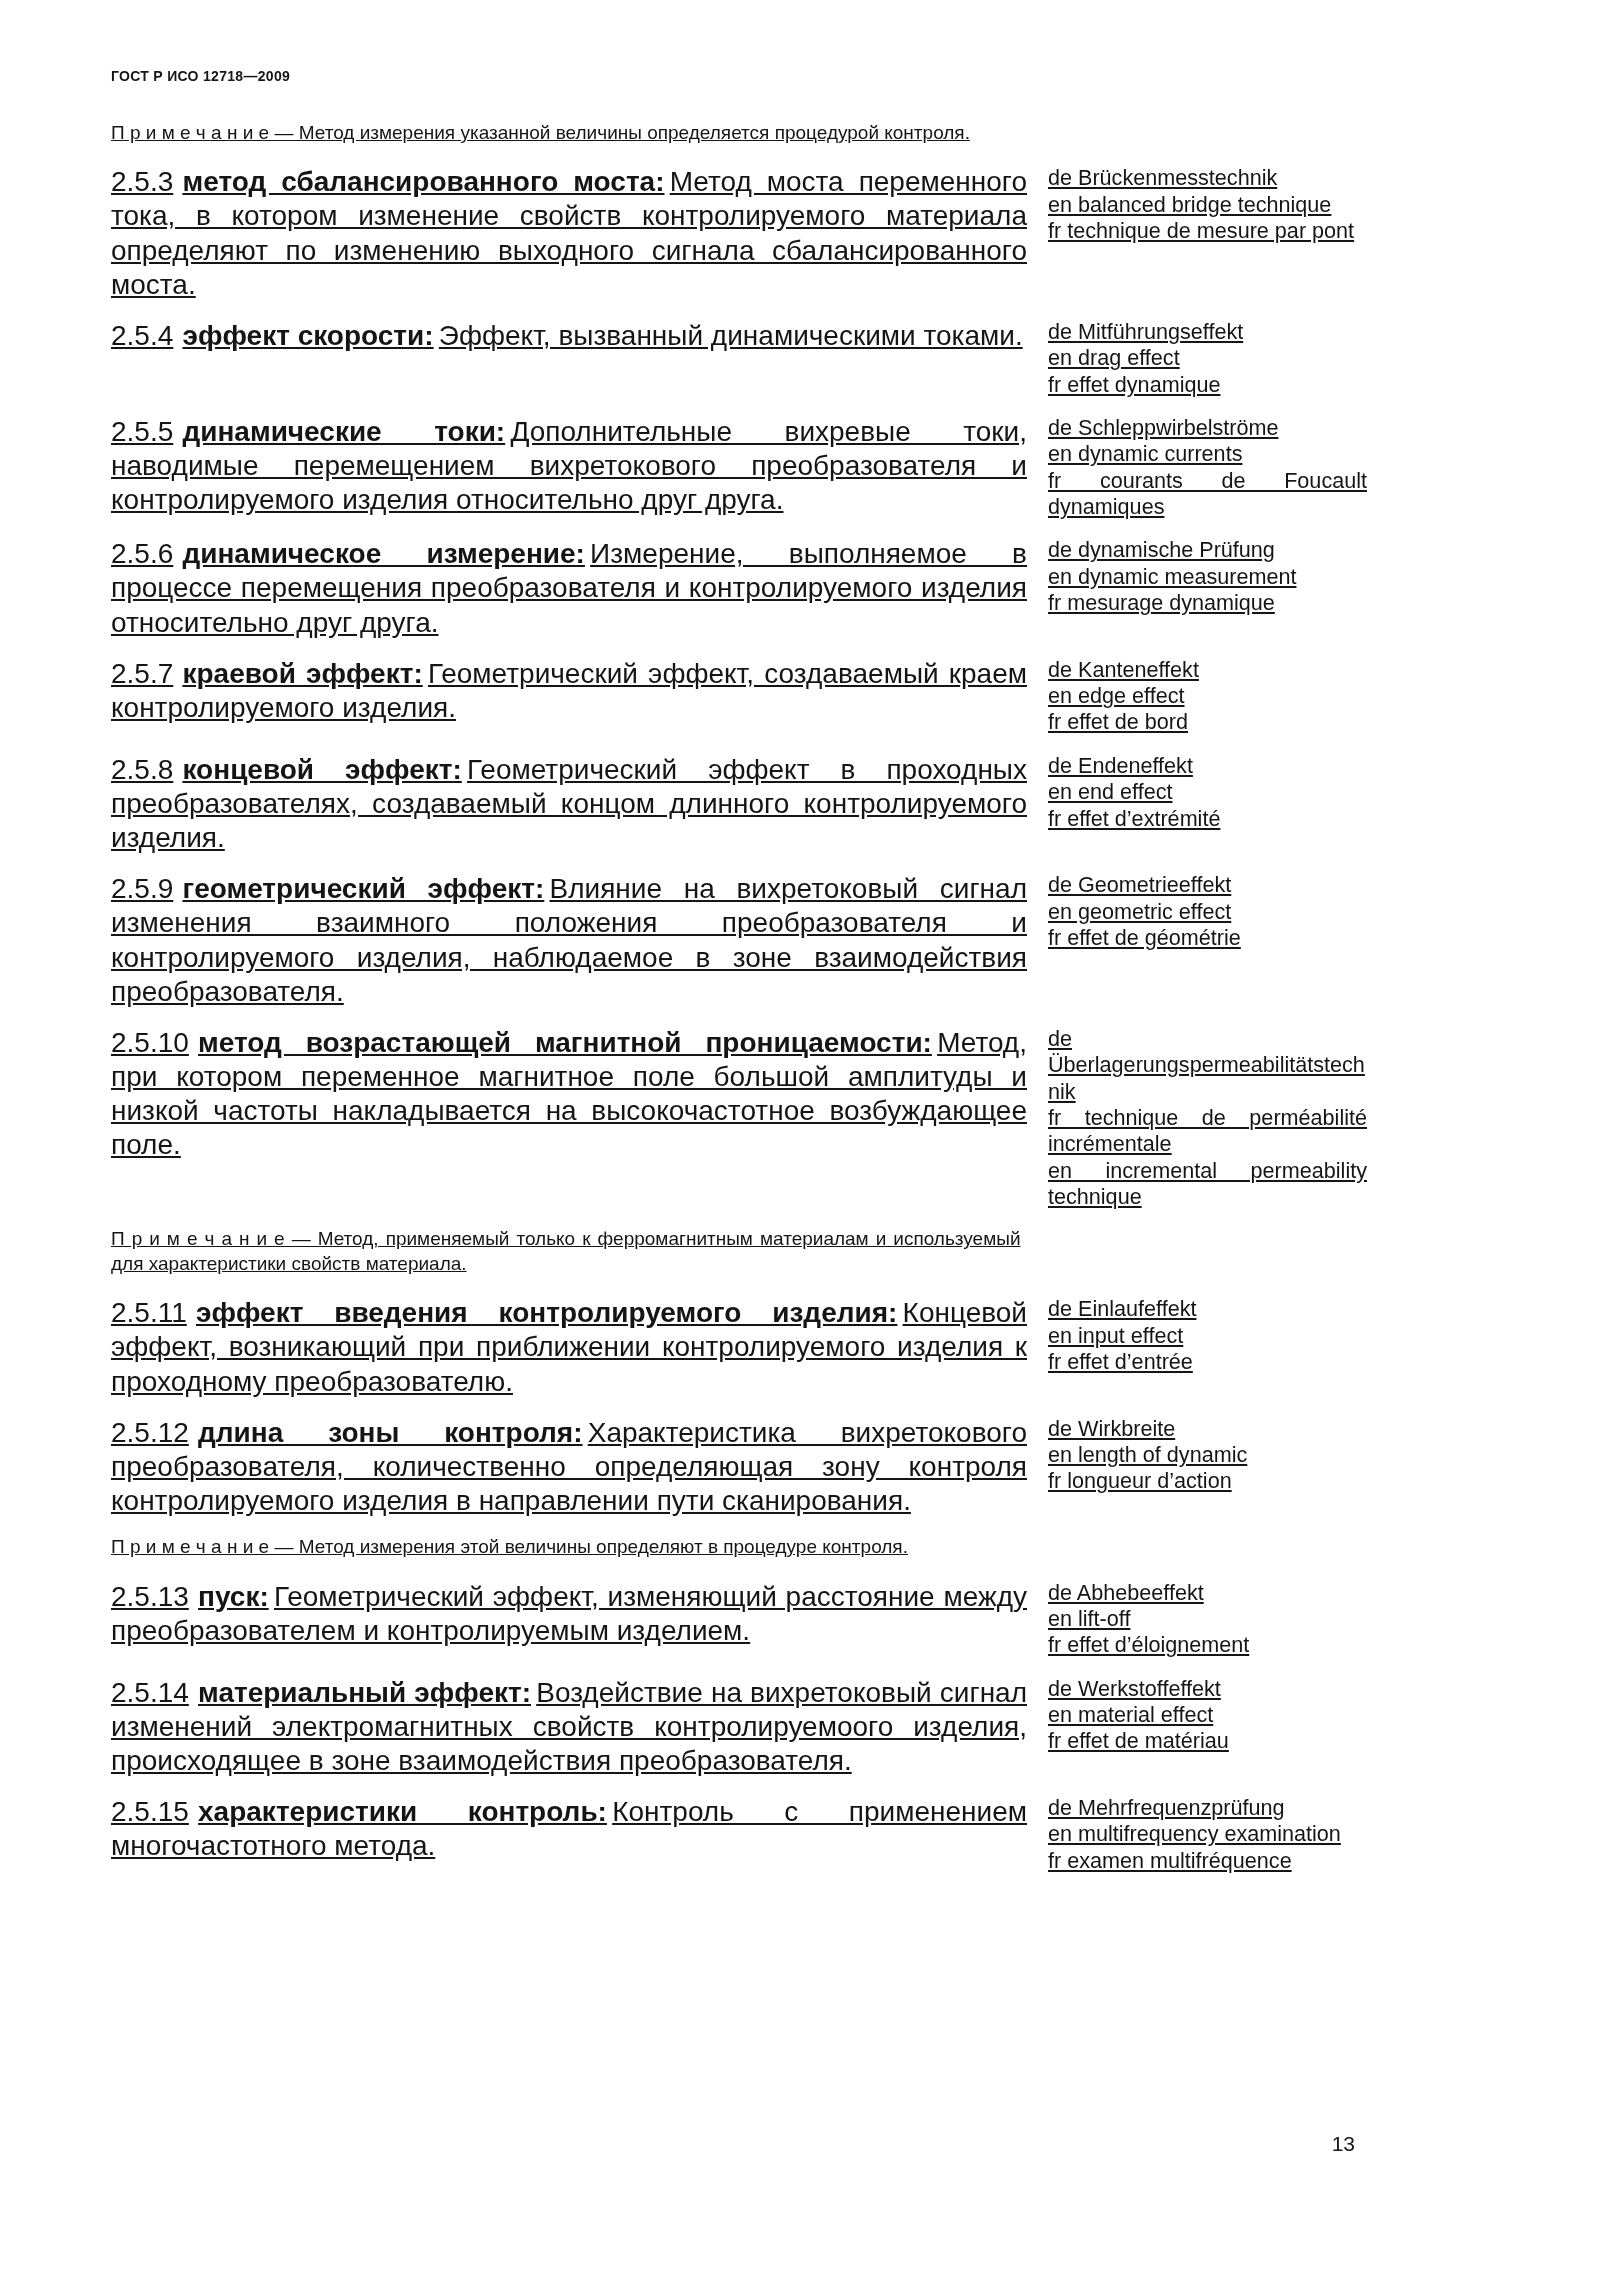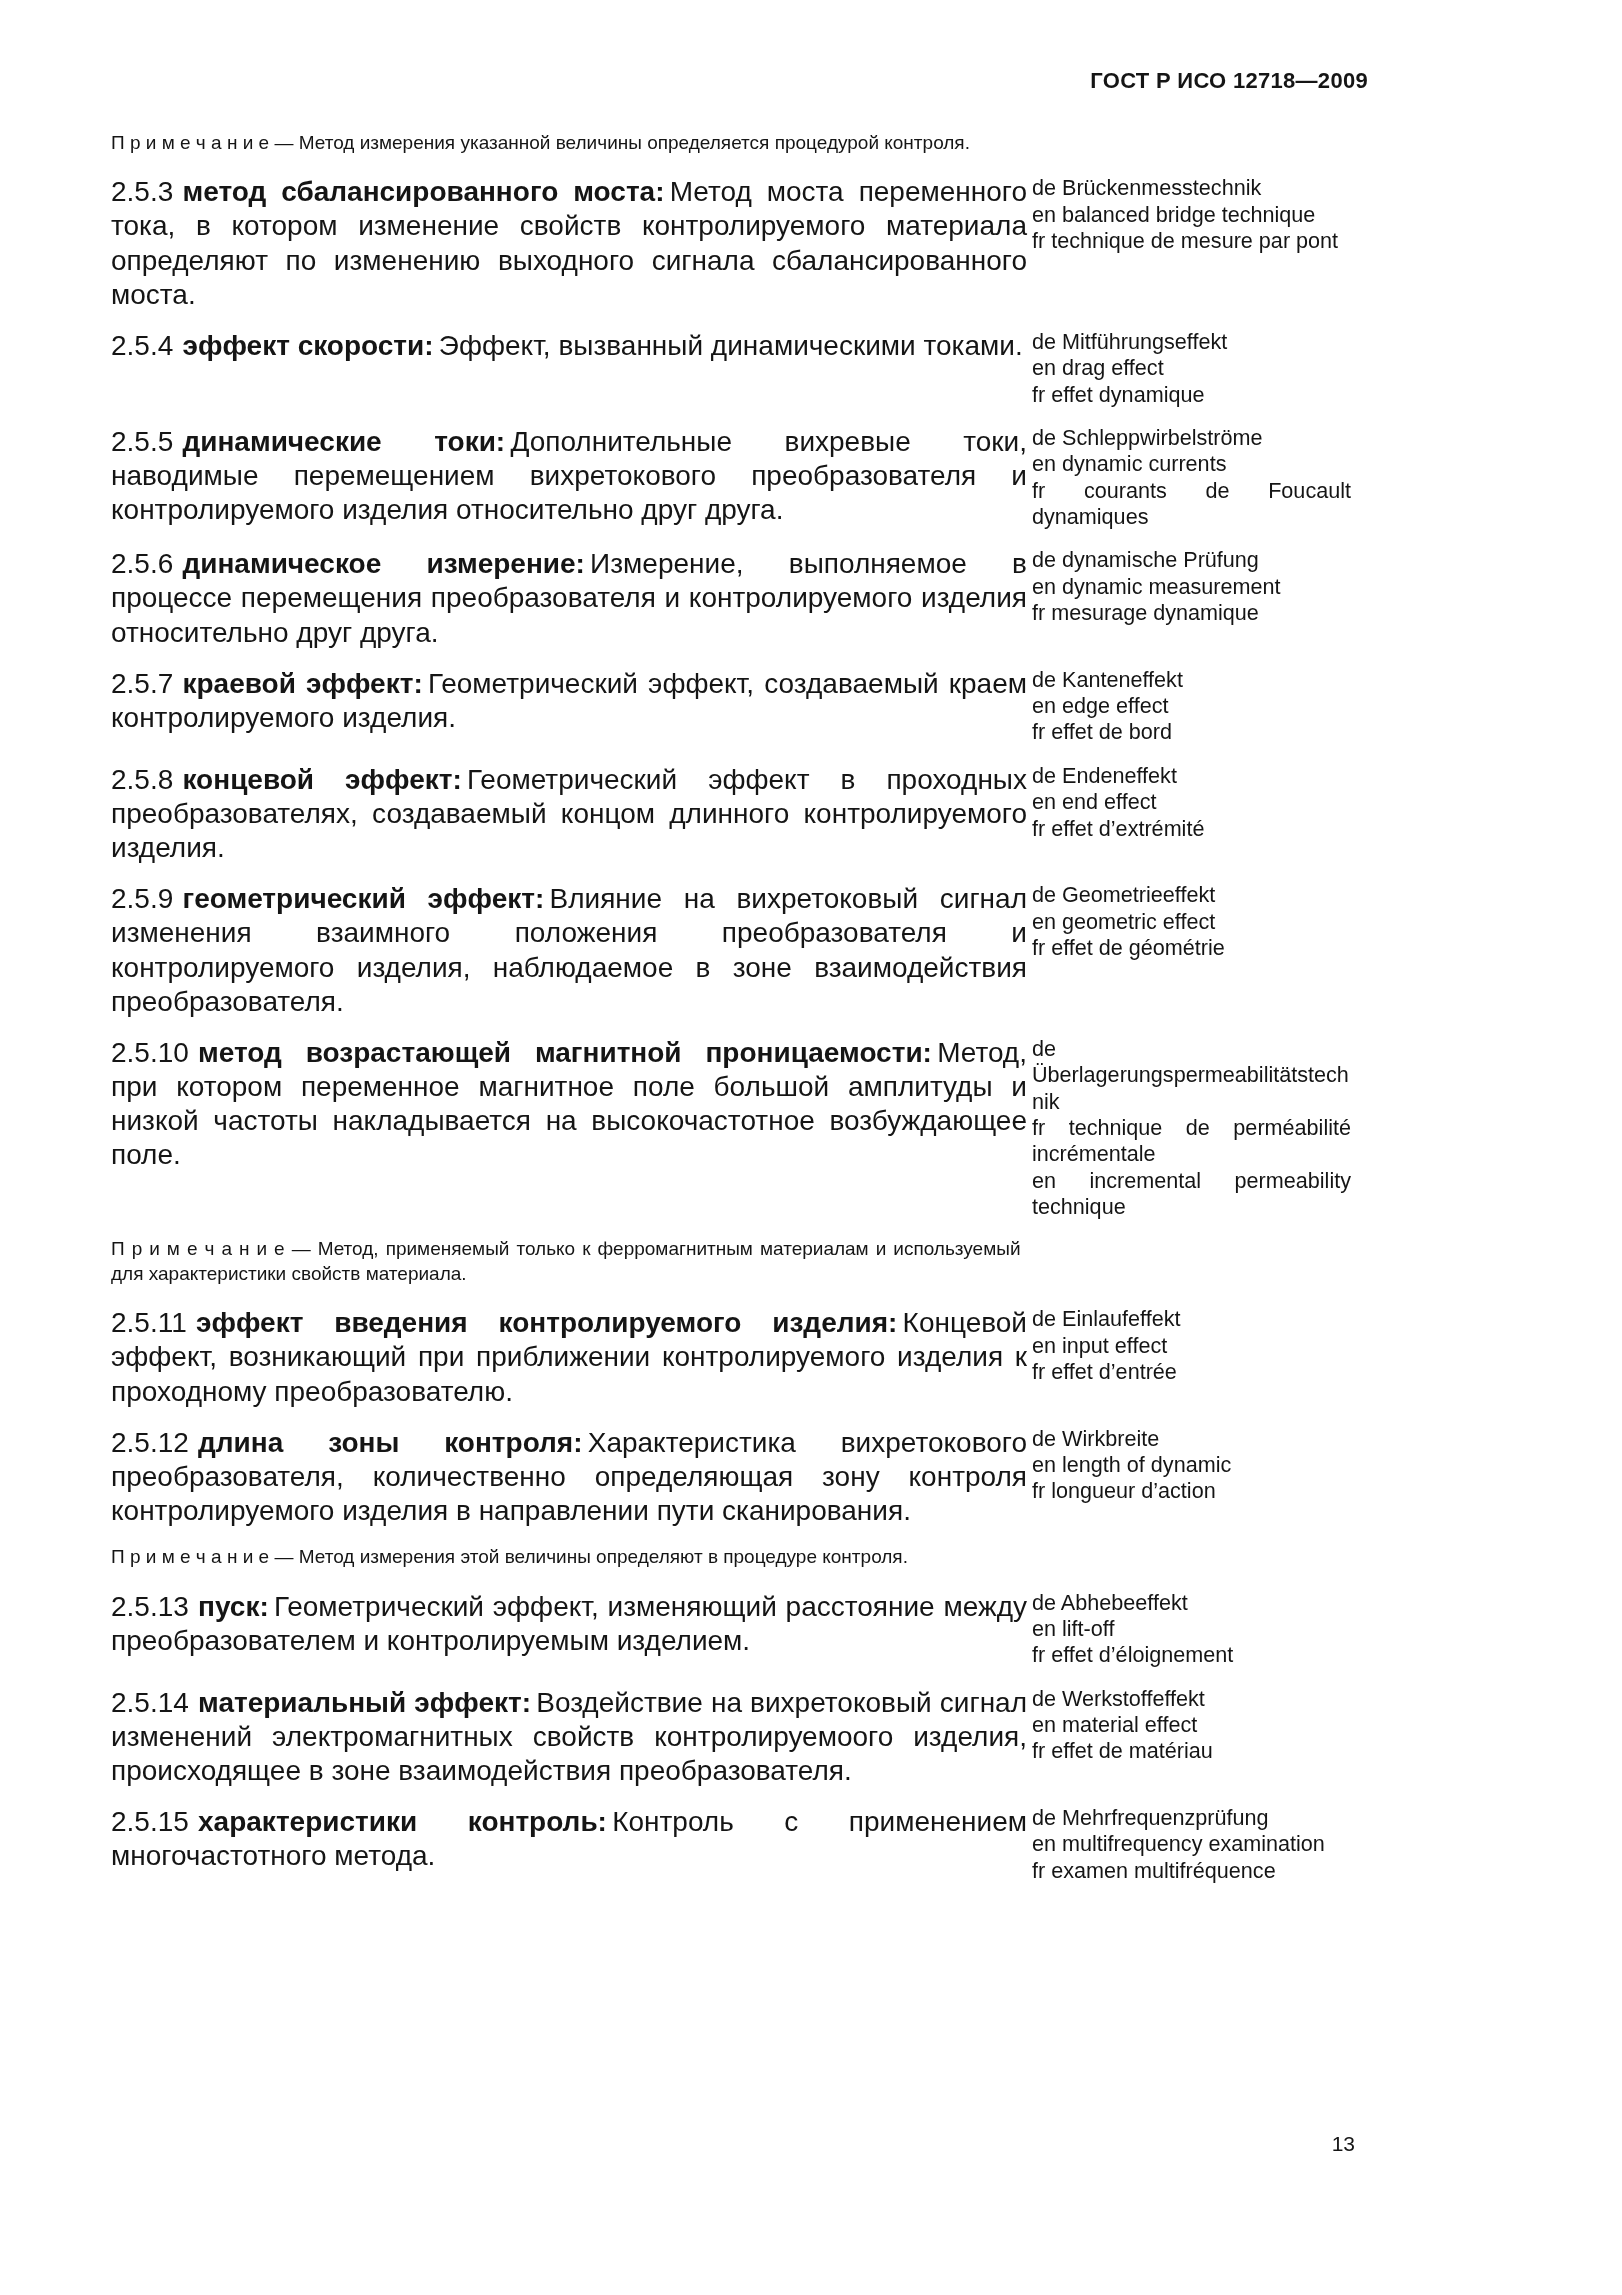--- a/index.html
+++ b/index.html
@@ -8,32 +8,33 @@
     width:1623px; height:2295px;
     margin:0 auto;
     background:#ffffff;
     color:#151515;
     font-family:"Liberation Sans","DejaVu Sans",sans-serif;
     padding:68px 255px 0 111px;
     position:relative;
     overflow:hidden;
   }
   .header {
-    text-align:right;
+    text-align:left;
     font-weight:700;
-    font-size:22px;
+    font-size:14px;
     letter-spacing:0.3px;
     margin-bottom:37px;
   }
   .content { width:1256px; }
   .row {
     display:grid;
     grid-template-columns:916px 319px;
-    column-gap:5px;
+    column-gap:21px;
     margin-bottom:17px;
+    text-decoration:underline;
   }
   .row.note-row { margin-top:5.2px; margin-bottom:19.6px; }
   .def {
     font-size:28px;
     line-height:1.22;
     text-align:justify;
   }
   .num { margin-right:9.2px; }
   .term { font-weight:700; margin-right:5.2px; }
   .trans {

